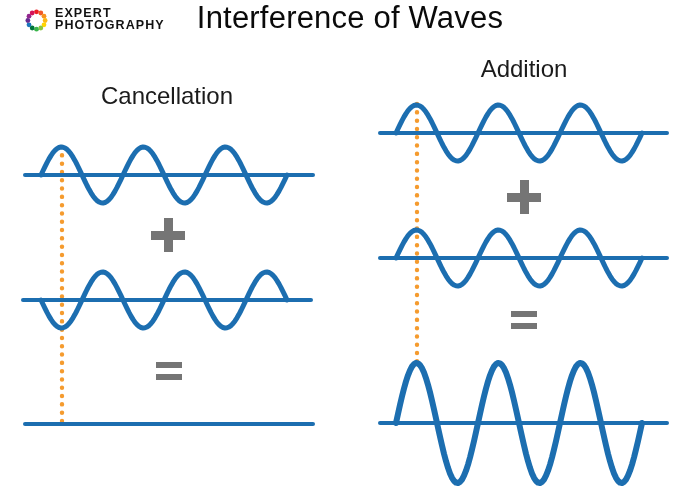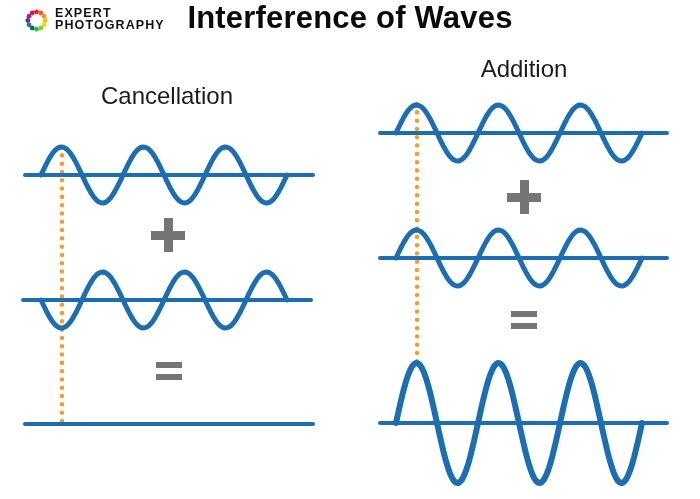--- a/index.html
+++ b/index.html
@@ -10,21 +10,21 @@
   .diagram-svg{position:absolute;left:0;top:0;}
   .logo{position:absolute;left:24px;top:8px;display:flex;align-items:flex-start;gap:6px;}
   .logo-icon{width:25px;height:25px;display:block;}
   .logo-text{display:flex;flex-direction:column;justify-content:center;}
   .logo-line{
     font-size:12.5px;font-weight:700;letter-spacing:1.1px;
     line-height:11.5px;color:#121212;white-space:nowrap;
   }
   .title{
     position:absolute;left:50%;top:0px;transform:translateX(-50%);
-    margin:0;font-size:31px;font-weight:700;letter-spacing:0.2px;
+    margin:0;font-size:31px;font-weight:400;letter-spacing:0.2px;
     color:#0a0a0a;white-space:nowrap;
   }
   .col-label{
     position:absolute;transform:translateX(-50%);
     font-size:24px;font-weight:400;color:#1b1b1b;white-space:nowrap;
   }
   .label-cancellation{left:167px;top:82px;}
   .label-addition{left:524px;top:55px;}
   .op{position:absolute;transform:translate(-50%,-50%);}
   .plus{width:34px;height:34px;}

